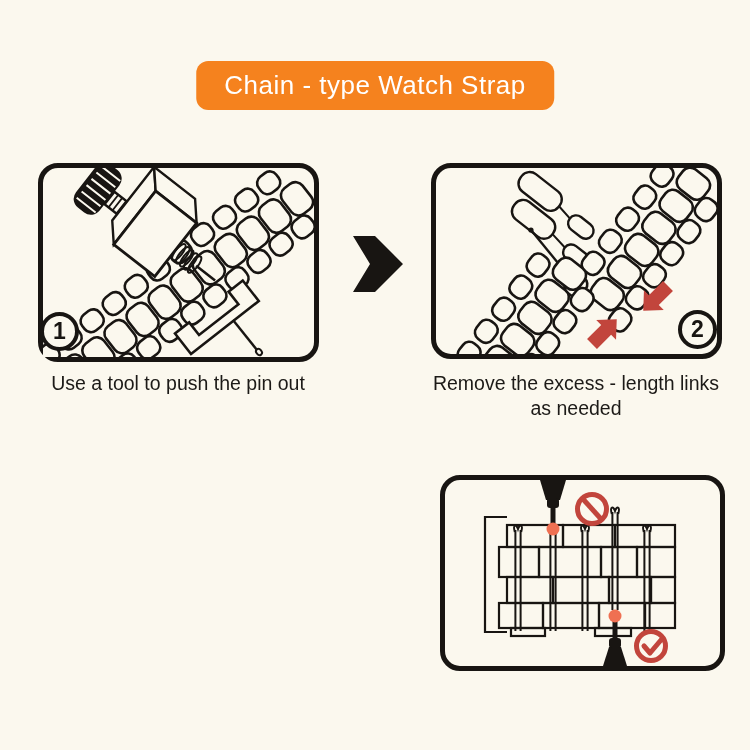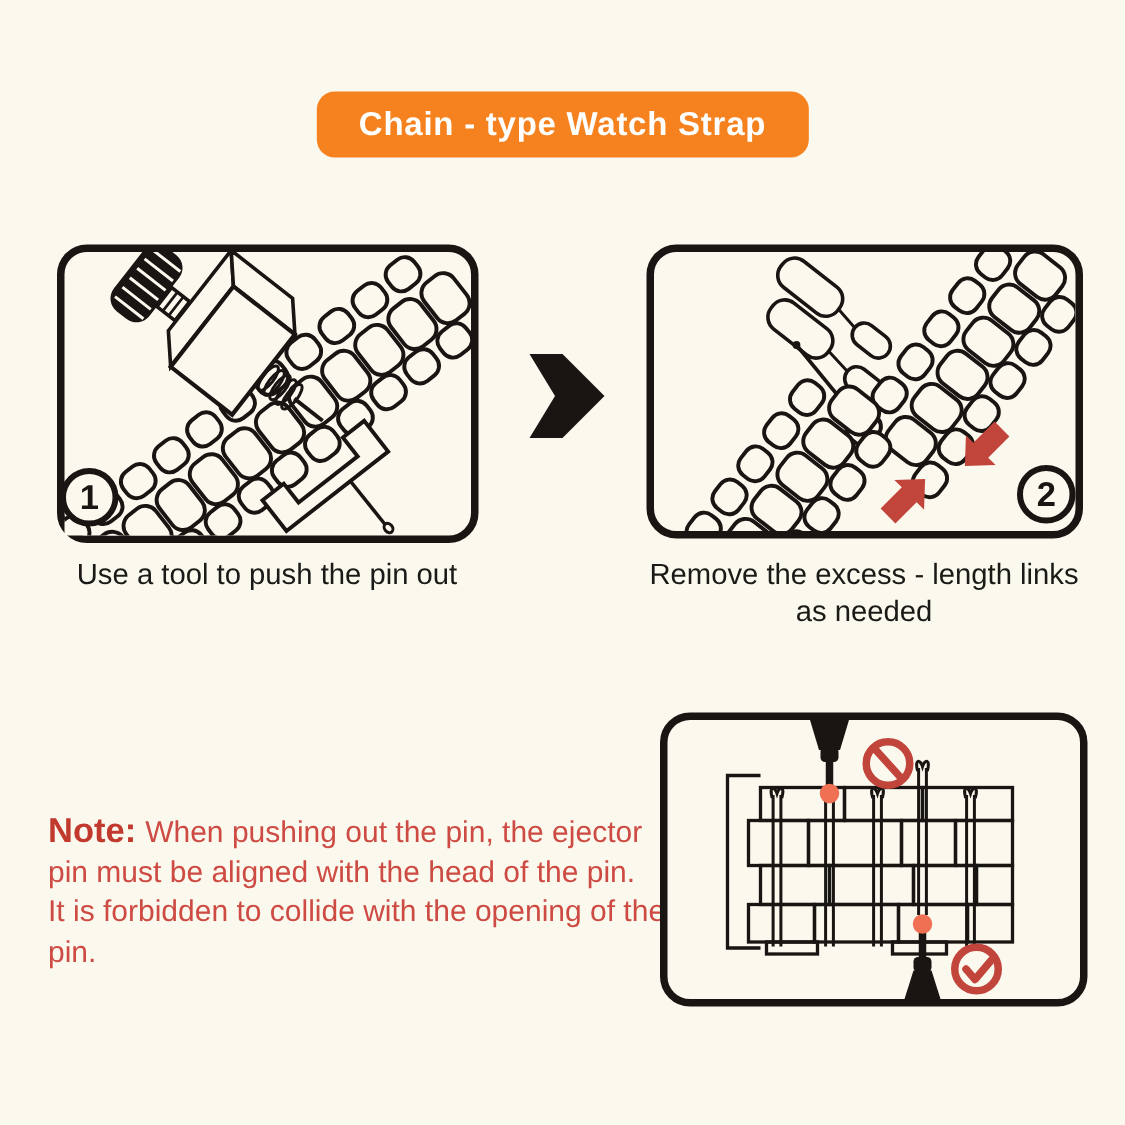--- a/index.html
+++ b/index.html
@@ -5,21 +5,21 @@
   :root{
     --accent-orange:#F5821E; --ink:#181512; --note-red:#C23A2E; --note-body-red:#CD4B43;
     --icon-red:#C2453C; --dot-orange:#EF7052; --background:#FBF8EE; --panel-bg:#FBF8EE; --white:#FFFFFF;
   }
   html,body{margin:0;padding:0;}
   body{font-family:"Liberation Sans", sans-serif;}
   .page{position:relative;width:750px;height:750px;background:var(--background);overflow:hidden;}
 
   .title-banner{position:absolute;left:50%;top:61px;transform:translateX(-50%);
     background:var(--accent-orange);color:var(--white);border-radius:12px;
-    padding:9px 28px;font-size:22px;font-weight:bold;white-space:nowrap;letter-spacing:.5px;}
+    padding:9px 28px;font-size:26px;font-weight:normal;white-space:nowrap;letter-spacing:.5px;}
 
   .panel{position:absolute;border:5px solid var(--ink);border-radius:20px;box-sizing:border-box;background:var(--panel-bg);}
   .panel svg{display:block;width:100%;height:100%;}
   .panel-1{left:38px;top:163px;width:281px;height:199px;}
   .panel-2{left:431px;top:163px;width:291px;height:196px;}
   .panel-3{left:440px;top:475px;width:285px;height:196px;}
 
   .chevron{position:absolute;left:352px;top:234px;width:52px;height:60px;}
 
   .caption{position:absolute;color:#1c1a17;font-size:19.5px;text-align:center;white-space:pre-line;line-height:25px;}
@@ -163,27 +163,20 @@
 as needed</div>
   <div class="caption caption-1">Use a tool to push the pin out</div>
 
   <div class="badge badge-1">
     <span>1</span>
   </div>
   <div class="badge badge-2">
     <span>2</span>
   </div>
 
-  <div class="note">
-    <div>
-      <span class="note-label">Note:</span><span>When pushing out the pin, the ejector</span>
-    </div>
-    <div>pin must be aligned with the head of the pin.</div>
-    <div>It is forbidden to collide with the opening of the pin.</div>
-  </div>
 
   <div class="panel panel-3">
     <svg viewBox="0 0 275 186">
       <defs>
         <g id="cpin">
           <path d="M-3.2,6 C-5.5,-2 -1.5,-2 0,3 C1.5,-2 5.5,-2 3.2,6" fill="none"></path>
           <line x1="-2.6" y1="4" x2="-2.6" y2="105"></line>
           <line x1="2.6" y1="4" x2="2.6" y2="105"></line>
         </g>
       </defs>

